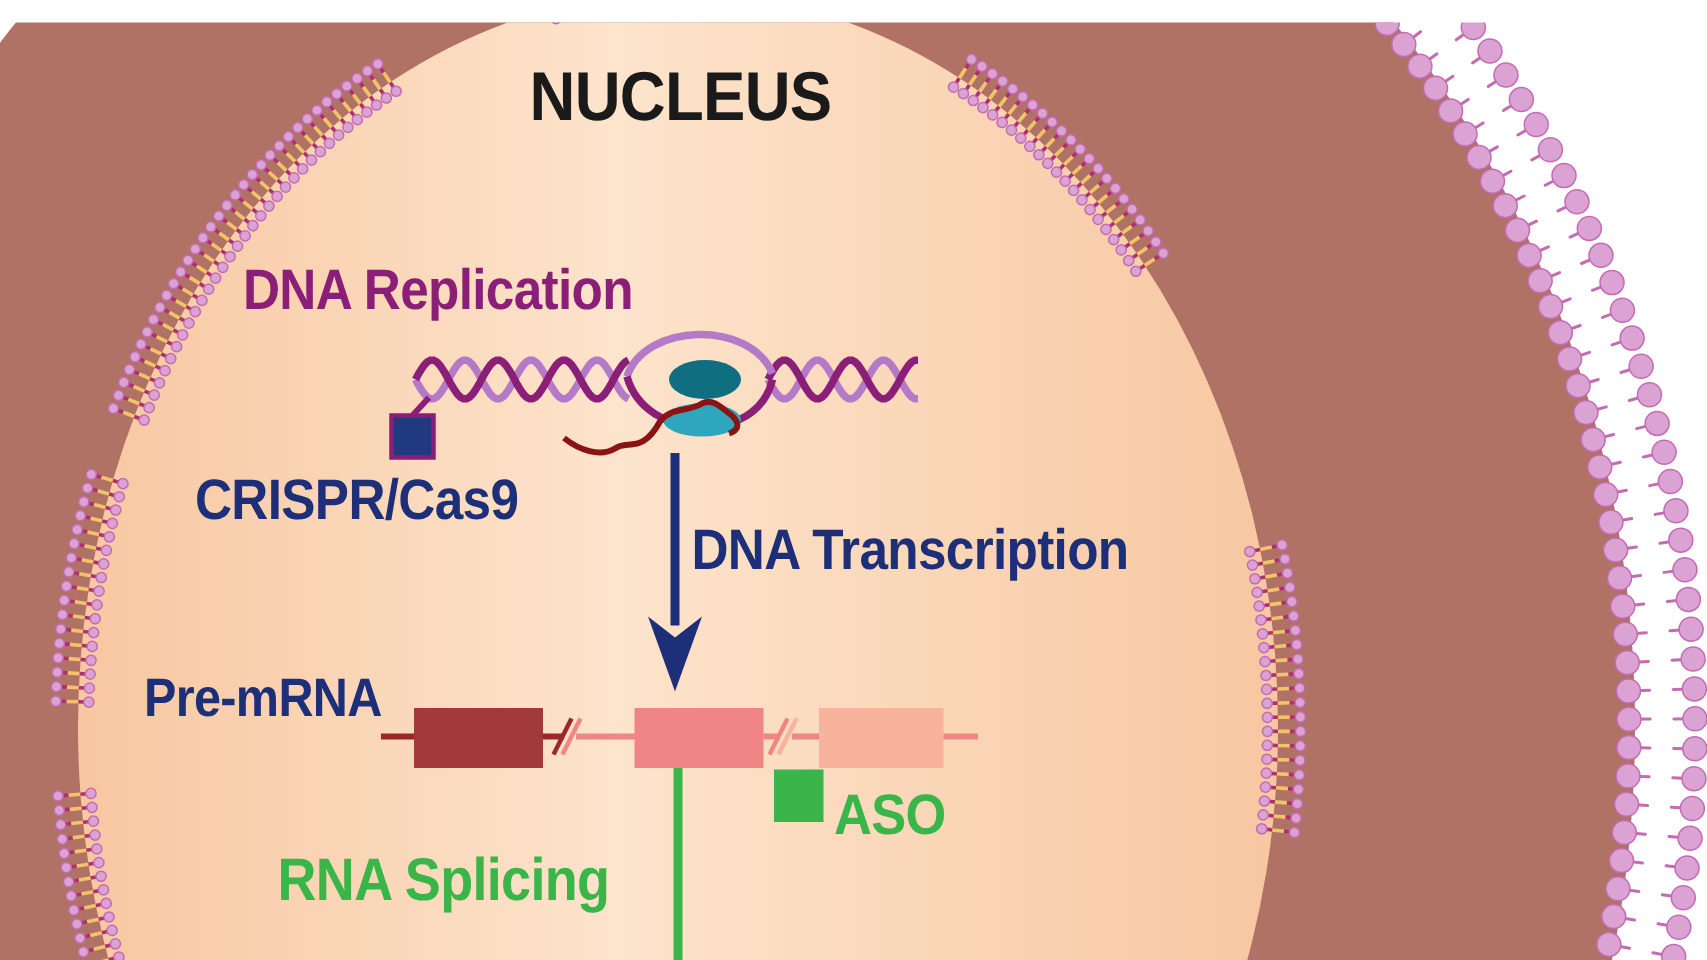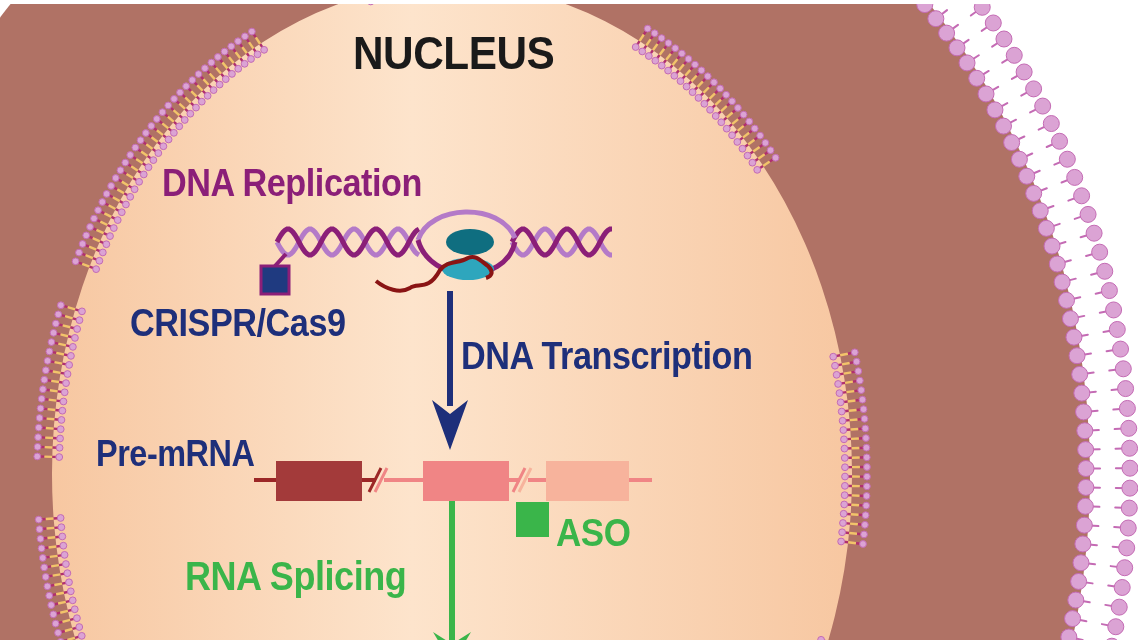--- a/index.html
+++ b/index.html
@@ -1,17 +1,17 @@
 <!DOCTYPE html>
 <html><head>
 <meta charset="utf-8">
 <style>
   html, body { margin: 0; padding: 0; }
   body { width: 1138px; height: 640px; overflow: hidden; background: #ffffff; position: relative; font-family: "Liberation Sans", sans-serif; }
-  #stage { position: absolute; left: 0; top: 4px; width: 1138px; height: 540px; }
+  #stage { position: absolute; left: 0; top: 15px; width: 1138px; height: 540px; }
   .label { position: absolute; font-family: "Liberation Sans", sans-serif; font-weight: bold; white-space: nowrap; line-height: 1; letter-spacing: -0.5px; }
   .lbl-nucleus { left: 353px; top: 26px; font-size: 46px; color: #1a1a1a; transform: scaleX(0.92); transform-origin: left top; }
   .lbl-replication { left: 162px; top: 160px; font-size: 38px; transform: scaleX(0.9); transform-origin: left top; }
   .lbl-crispr { left: 130px; top: 300px; font-size: 38px; transform: scaleX(0.9); transform-origin: left top; }
   .lbl-transcription { left: 461px; top: 333px; font-size: 38px; transform: scaleX(0.9); transform-origin: left top; }
   .lbl-premrna { left: 96px; top: 432px; font-size: 36px; transform: scaleX(0.9); transform-origin: left top; }
   .lbl-aso { left: 556px; top: 510px; font-size: 38px; transform: scaleX(0.92); transform-origin: left top; }
   .lbl-splicing { left: 185px; top: 552px; font-size: 40px; transform: scaleX(0.9); transform-origin: left top; }
 </style>
 </head>

